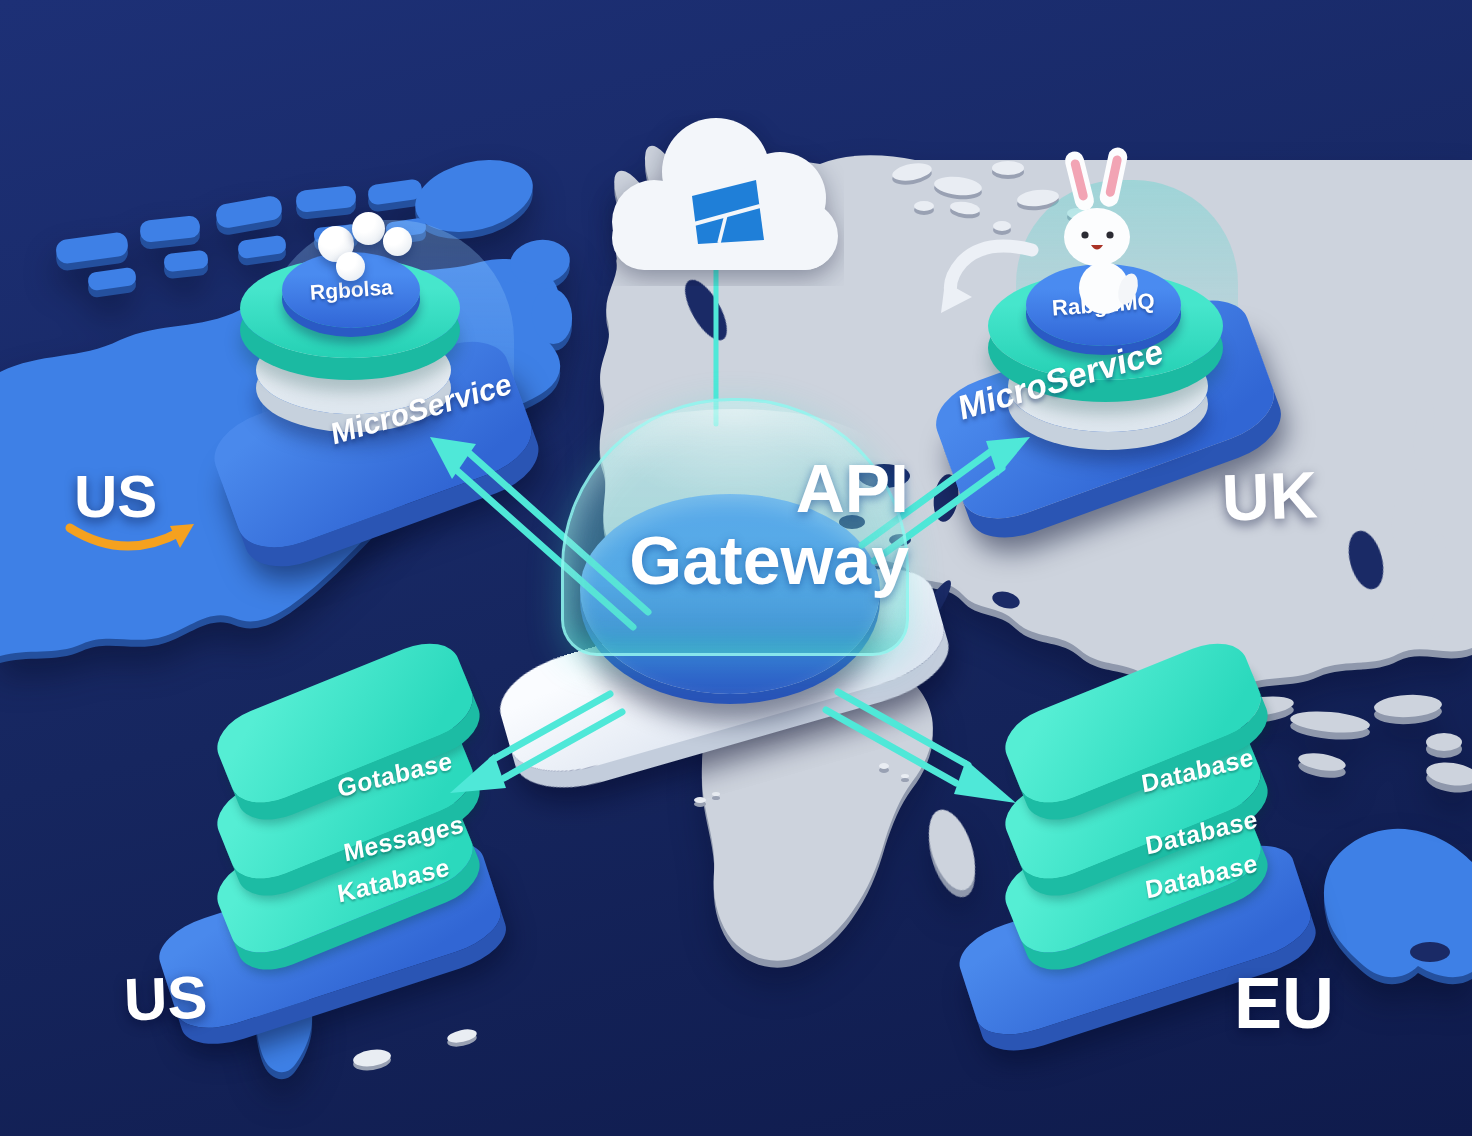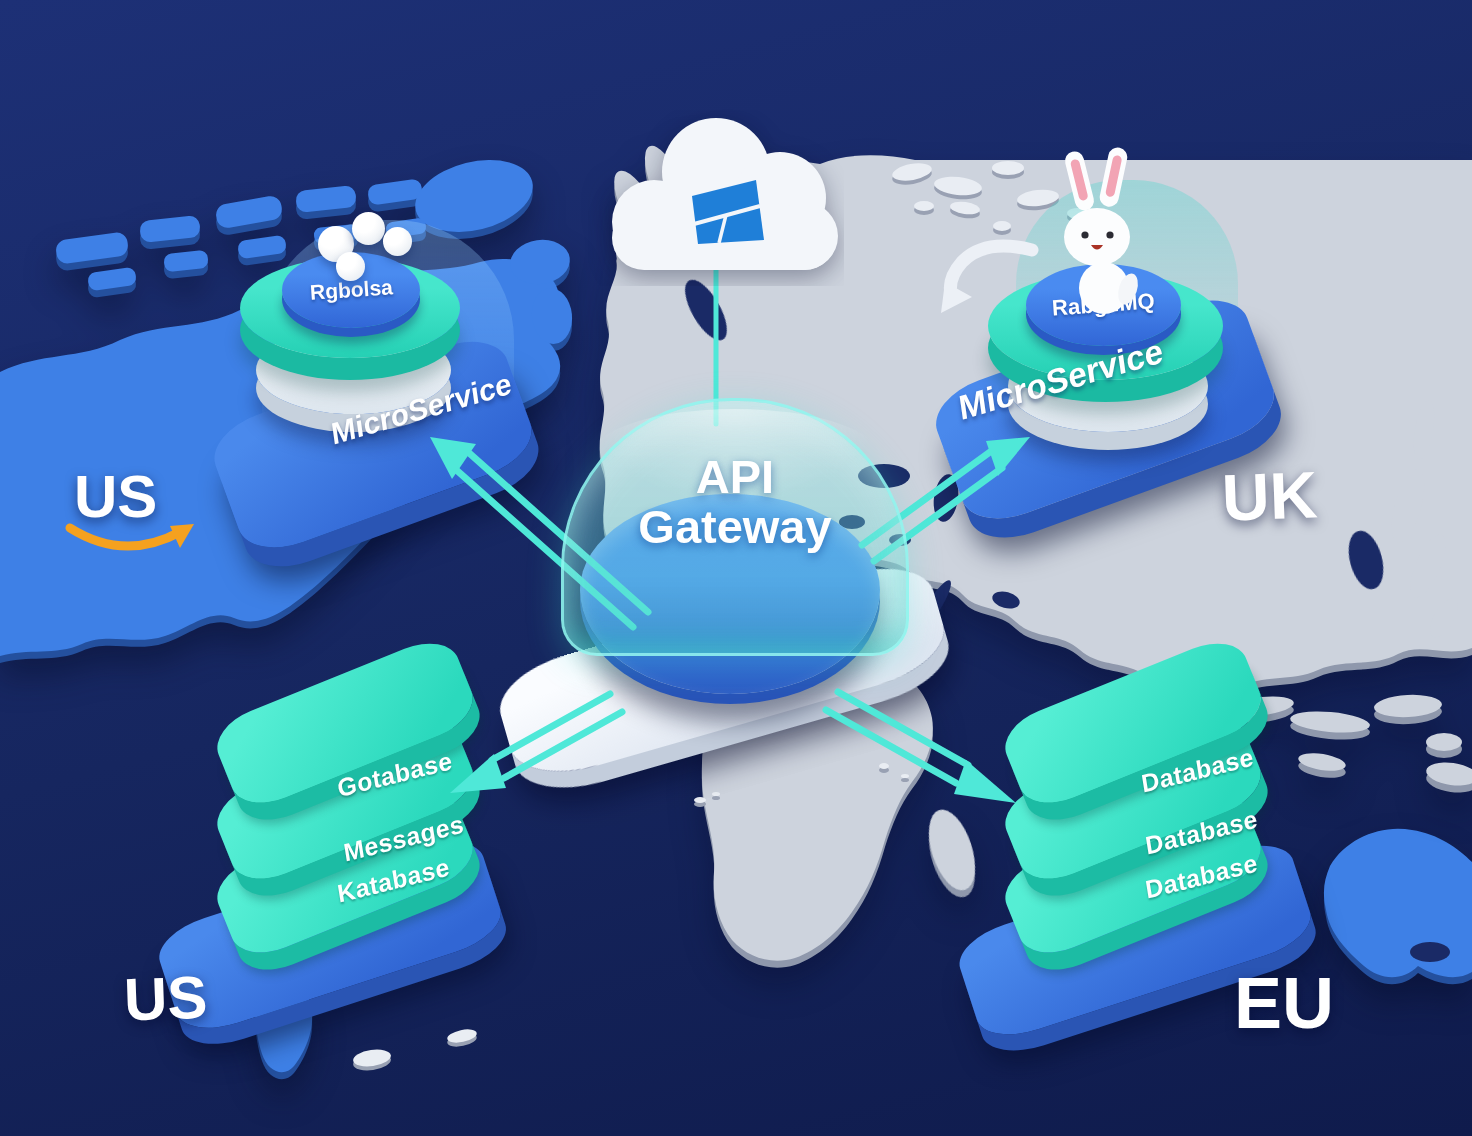--- a/index.html
+++ b/index.html
@@ -56,22 +56,22 @@
     box-shadow:0 10px 0 #2854b8, 0 28px 24px rgba(4,10,42,.45),
       inset 0 10px 18px rgba(255,255,255,.25);}
   .glass{position:absolute;z-index:7;left:561px;top:398px;width:342px;height:252px;
     border-radius:170px 170px 36px 36px;
     background:linear-gradient(180deg,rgba(150,240,235,.32),rgba(88,214,205,.42));
     border:3px solid rgba(145,246,239,.85);
     box-shadow:inset 0 16px 32px rgba(255,255,255,.35), inset 0 -12px 26px rgba(40,200,190,.45),
       0 8px 34px rgba(60,220,210,.28);}
   .glass::before{content:"";position:absolute;left:8%;top:3%;width:84%;height:38%;
     border-radius:50%;background:radial-gradient(ellipse at 50% 0%,rgba(255,255,255,.42),transparent 70%);}
-  .gw-text{position:absolute;z-index:8;left:561px;top:452px;width:348px;text-align:center;
-    color:#fff;font-weight:bold;font-size:47px;line-height:1.06;
+  .gw-text{position:absolute;z-index:8;left:561px;top:452px;width:348px;text-align:right;
+    color:#fff;font-weight:bold;font-size:68px;line-height:1.06;
     text-shadow:0 3px 10px rgba(10,60,140,.55);}
   .arrows{position:absolute;inset:0;z-index:6;pointer-events:none;}
   .cloud{position:absolute;z-index:7;left:588px;top:110px;}
   .rabbit{position:absolute;z-index:6;left:1040px;top:146px;}
   .lbl{position:absolute;z-index:9;color:#fff;font-weight:bold;
     text-shadow:0 4px 12px rgba(0,10,50,.55);}
   .lbl-us-top{left:74px;top:462px;font-size:60px;}
   .lbl-uk{left:1222px;top:458px;font-size:66px;transform:rotate(-2deg);}
   .lbl-us-bottom{left:124px;top:964px;font-size:60px;transform:rotate(-2deg);}
   .lbl-eu{left:1234px;top:962px;font-size:72px;}

